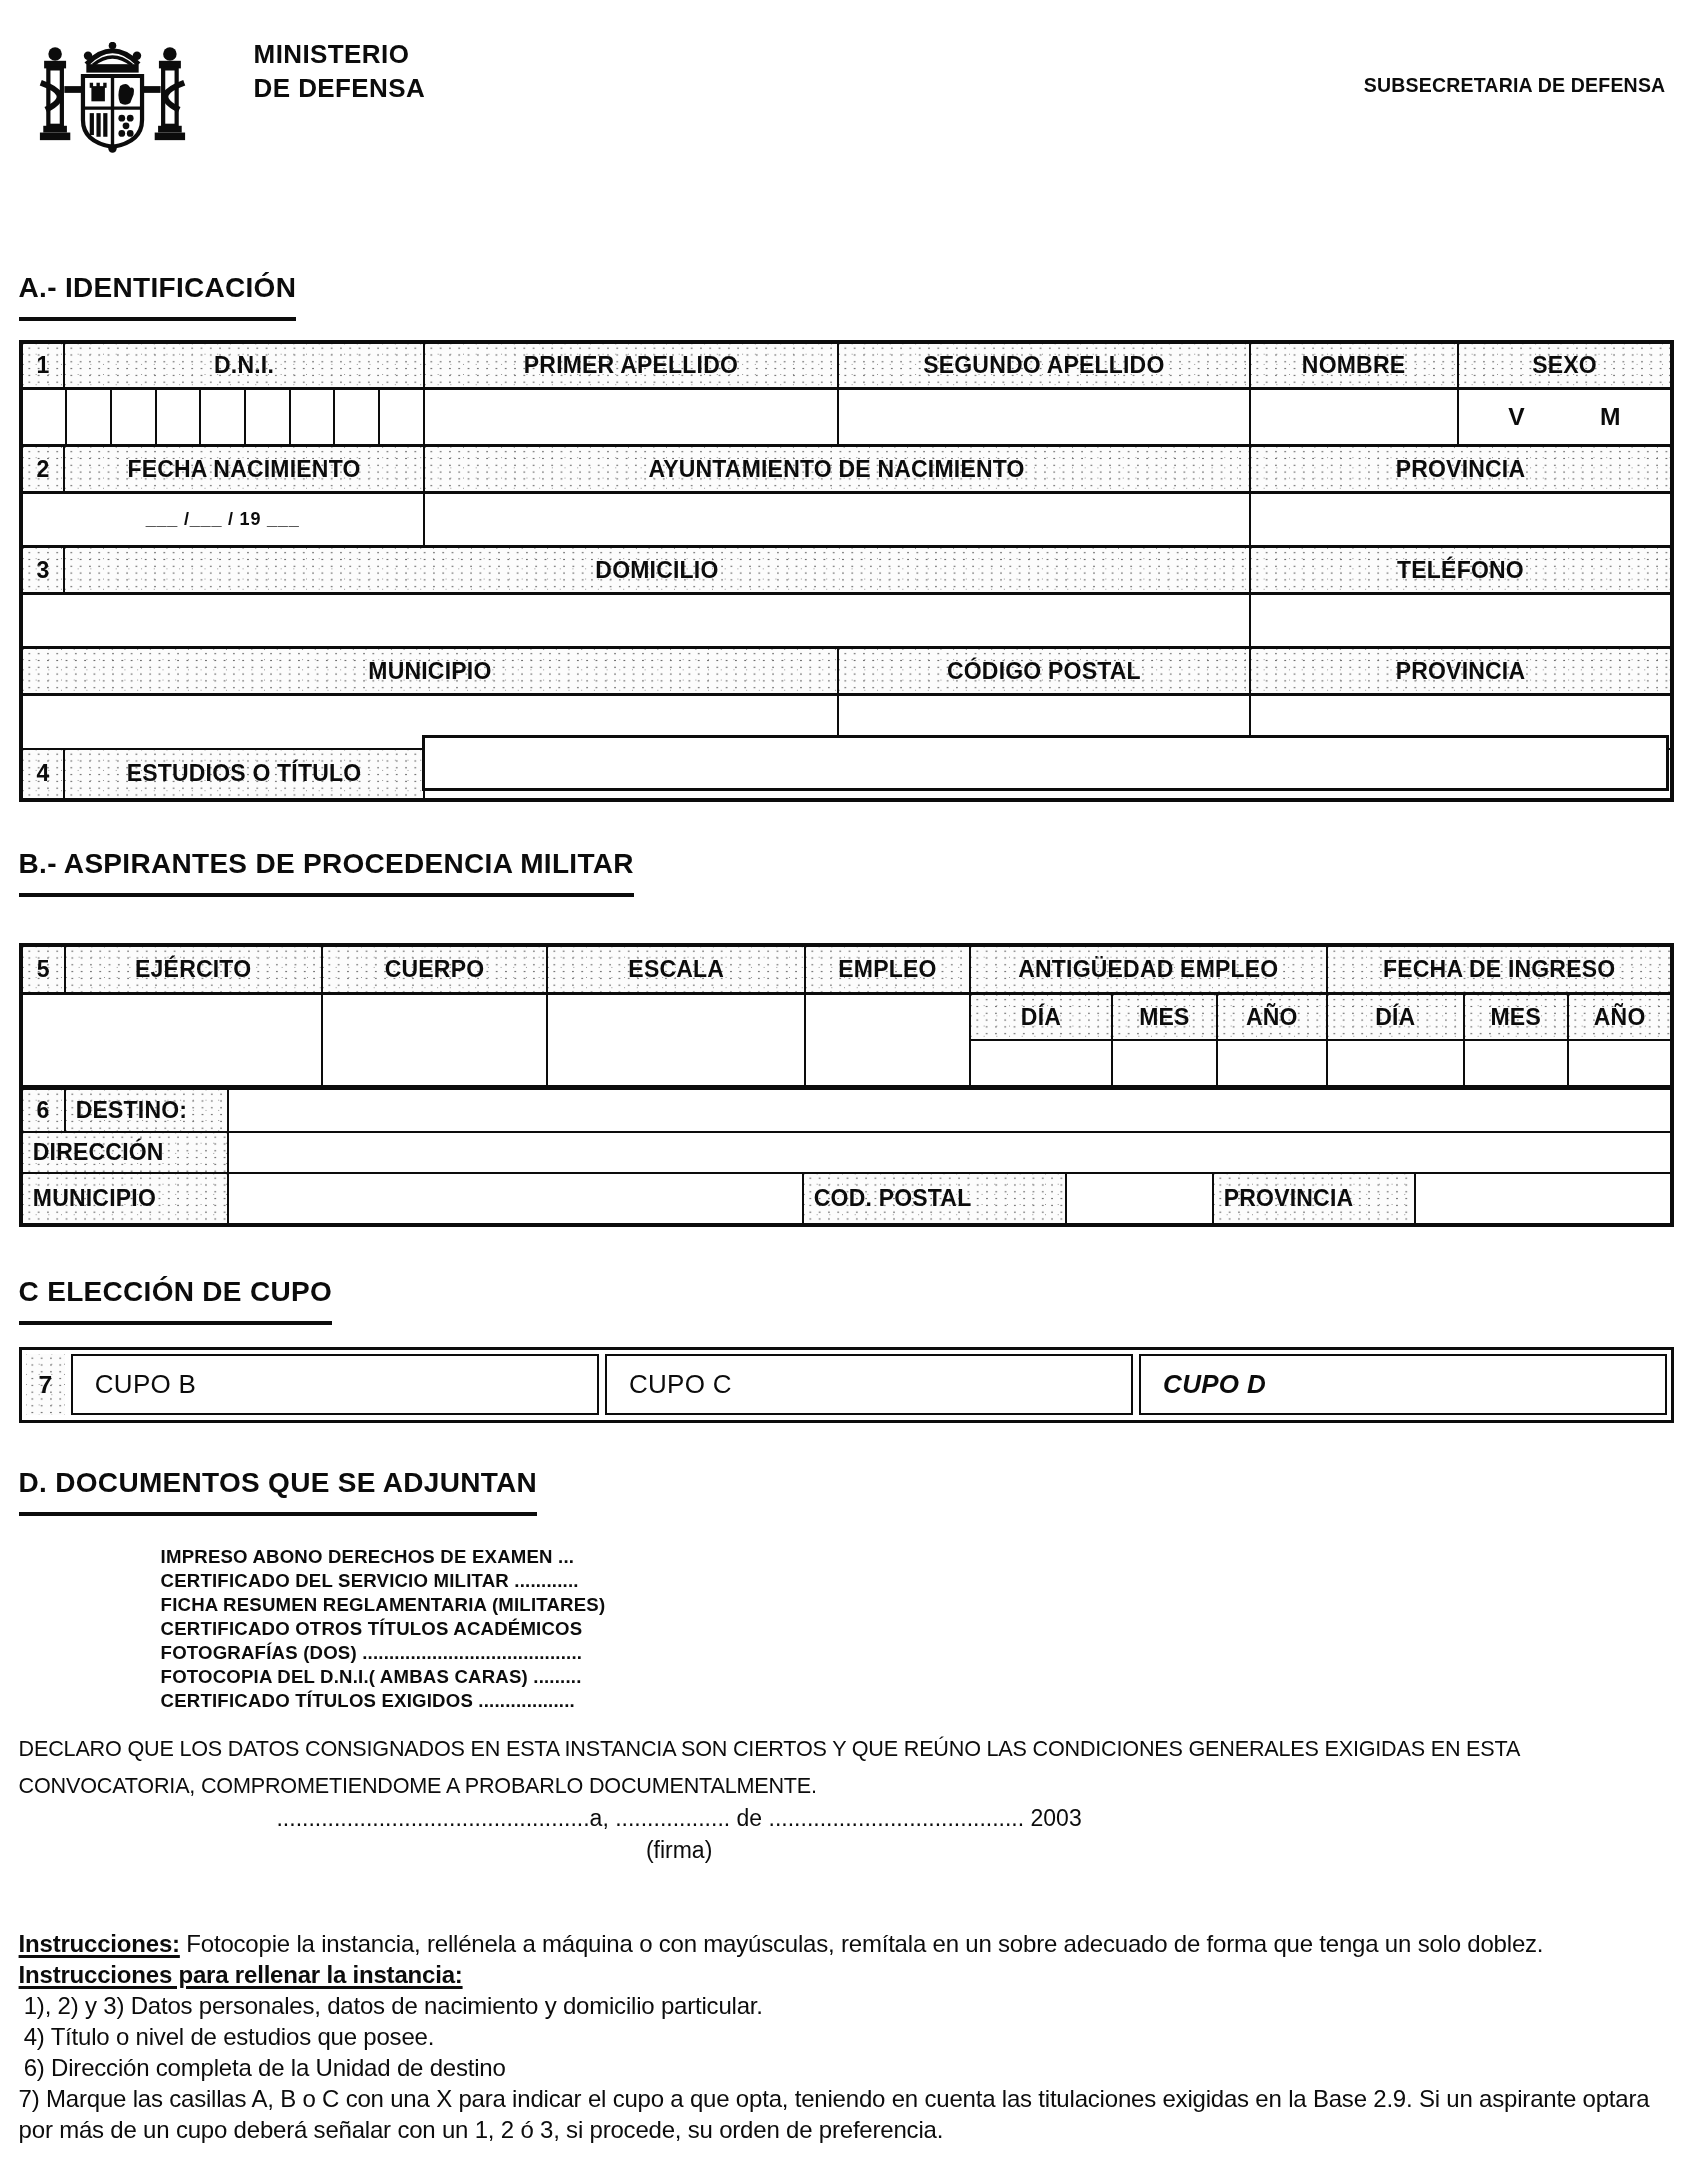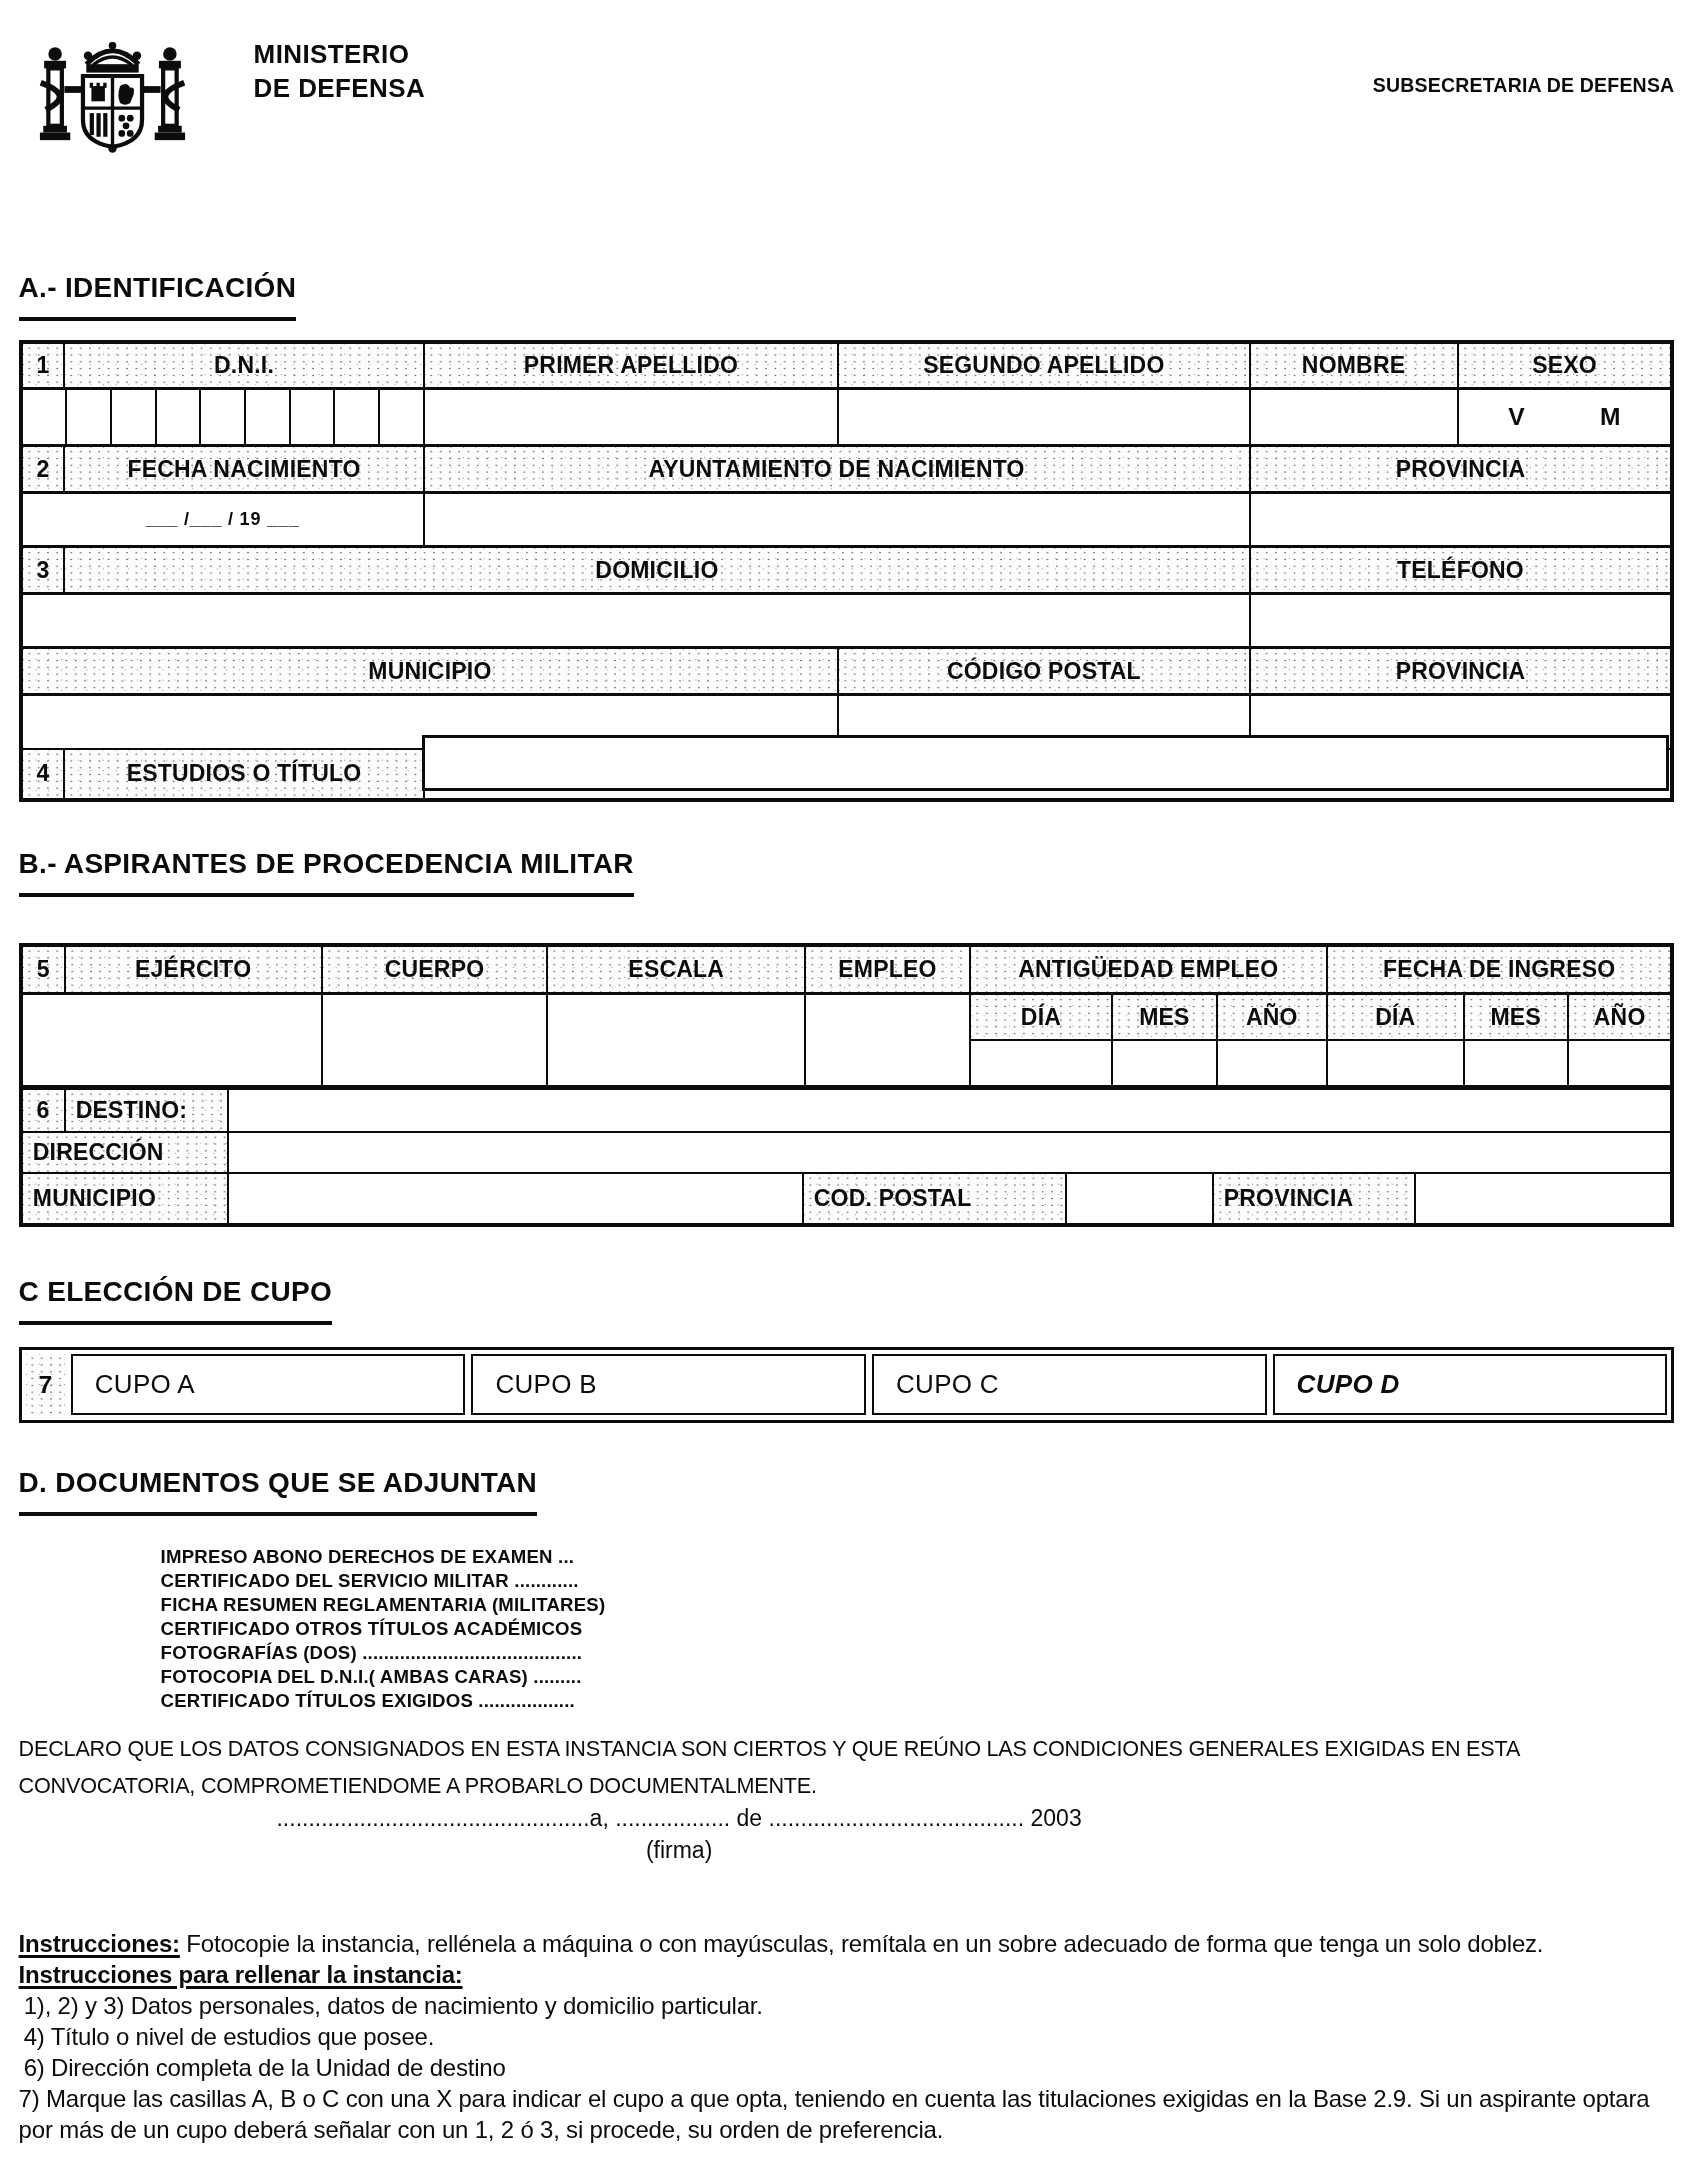--- a/index.html
+++ b/index.html
@@ -8,21 +8,21 @@
     font-family:"Liberation Sans",sans-serif;overflow:hidden;
     -webkit-font-smoothing:antialiased;
   }
   .page{padding:0 18.6px;position:relative;}
 
   
   .hdr{position:relative;height:247px;}
   .arms{position:absolute;left:15.2px;top:42px;}
   .min-name{position:absolute;left:235px;top:37px;font-size:26px;font-weight:bold;
     line-height:34px;letter-spacing:0.4px;}
-  .hdr-right{position:absolute;right:0;top:0;width:474px;}
+  .hdr-right{position:absolute;right:9px;top:0;width:474px;}
   .subsec{margin-top:74px;text-align:right;font-size:19.5px;font-weight:bold;letter-spacing:0.2px;}
   .dgral{margin-top:78px;text-align:center;font-size:19.5px;font-weight:bold;line-height:24.6px;
     padding-left:51px;}
 
   
   .sec-title{font-size:28px;font-weight:bold;letter-spacing:0.3px;}
   .sec-title span{display:inline-block;border-bottom:4.2px solid #0c0c0c;padding-bottom:13px;margin-top:10px;}
   .t-a{margin-top:15.2px;}
   .t-b{margin-top:36px;}
   .t-c{margin-top:39px;}
@@ -314,23 +314,20 @@
       <td></td>
     </tr>
   </tbody>
     </table>
 
   <div class="sec-title t-c"><span>C ELECCIÓN DE CUPO</span></div>
 
   <div class="band tblC-wrap">
     <div class="numcell sh">7</div>
     <div class="cupo">
-        <span>CUPO A</span>
-      </div>
-    <div class="cupo">
         <span>CUPO B</span>
       </div>
     <div class="cupo">
         <span>CUPO C</span>
       </div>
     <div class="cupo last">
         <span>CUPO D</span>
       </div>
   </div>
 

